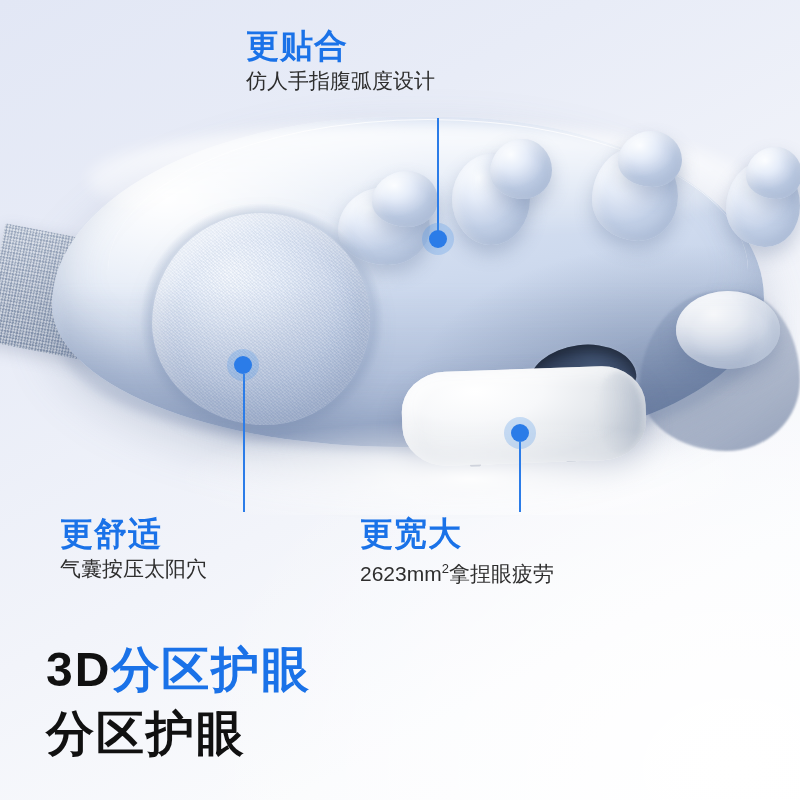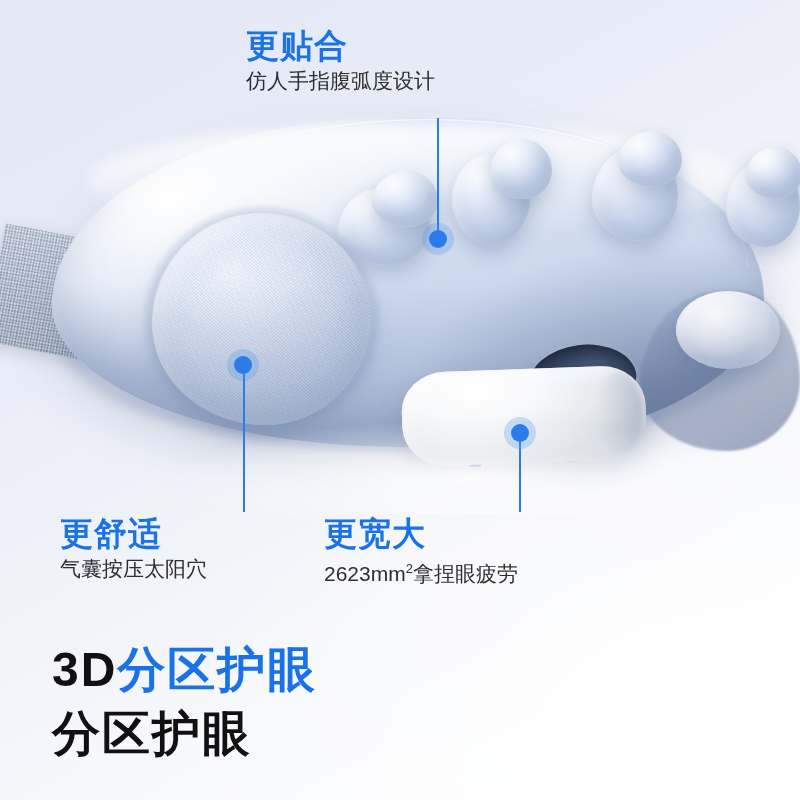--- a/index.html
+++ b/index.html
@@ -158,21 +158,21 @@
   .callout .title{
     color:#1a72e8;font-weight:bold;letter-spacing:1px;
     font-size:33px;line-height:40px;white-space:nowrap;
   }
   .callout .sub{
     color:#2e2e2e;font-size:21px;line-height:30px;white-space:nowrap;
   }
   .callout .sub sup{font-size:13px;vertical-align:super;}
 
   
-  #headline{position:absolute;left:52px;top:640px;}
+  #headline{position:absolute;left:46px;top:640px;}
   #headline .l1,#headline .l2{
     font-size:48px;font-weight:bold;line-height:60px;letter-spacing:2px;white-space:nowrap;
   }
   #headline .l1{color:#111111;}
   #headline .l1 .hl{color:#1a72e8;}
   #headline .l2{color:#111111;margin-top:4px;}
 </style>
 </head>
 <body>
 
@@ -226,21 +226,21 @@
   <div class="leader" style="left:437px;top:118px;height:118px;"></div>
   <div class="dot" style="left:429px;top:230px;"></div>
 
   <div class="callout" style="left:60px;top:514px;width:370px;">
     <div class="title">更舒适</div>
     <div class="sub">气囊按压太阳穴</div>
   </div>
   <div class="leader" style="left:243px;top:374px;height:138px;"></div>
   <div class="dot" style="left:234px;top:356px;"></div>
 
-  <div class="callout" style="left:324px;top:514px;width:360px;">
+  <div class="callout" style="left:360px;top:514px;width:360px;">
     <div class="title">更宽大</div>
     <div class="sub"><span>2623mm</span><sup>2</sup><span>拿捏眼疲劳</span></div>
   </div>
   <div class="leader" style="left:519px;top:442px;height:70px;"></div>
   <div class="dot" style="left:511px;top:424px;"></div>
 
   <div id="headline">
     <div class="l1"><span>3D</span><span class="hl">分区护眼</span></div>
     <div class="l2">分区护眼</div>
   </div>

